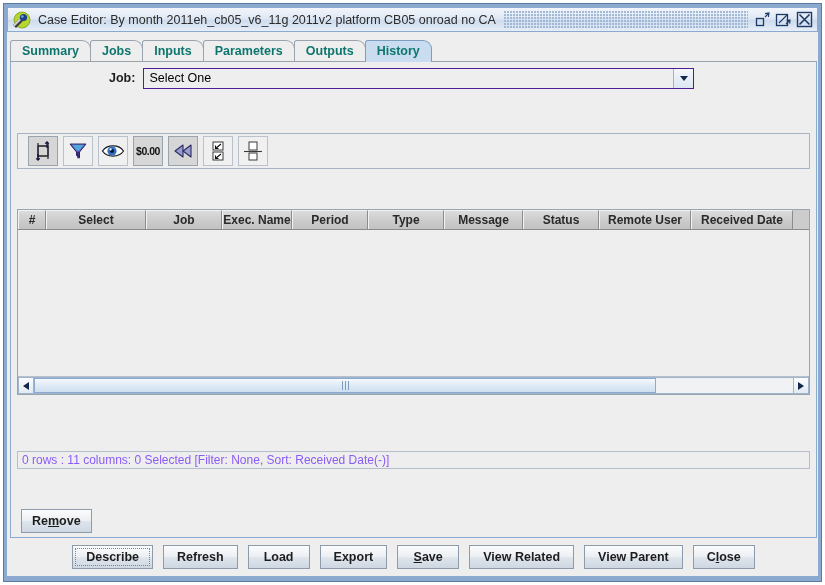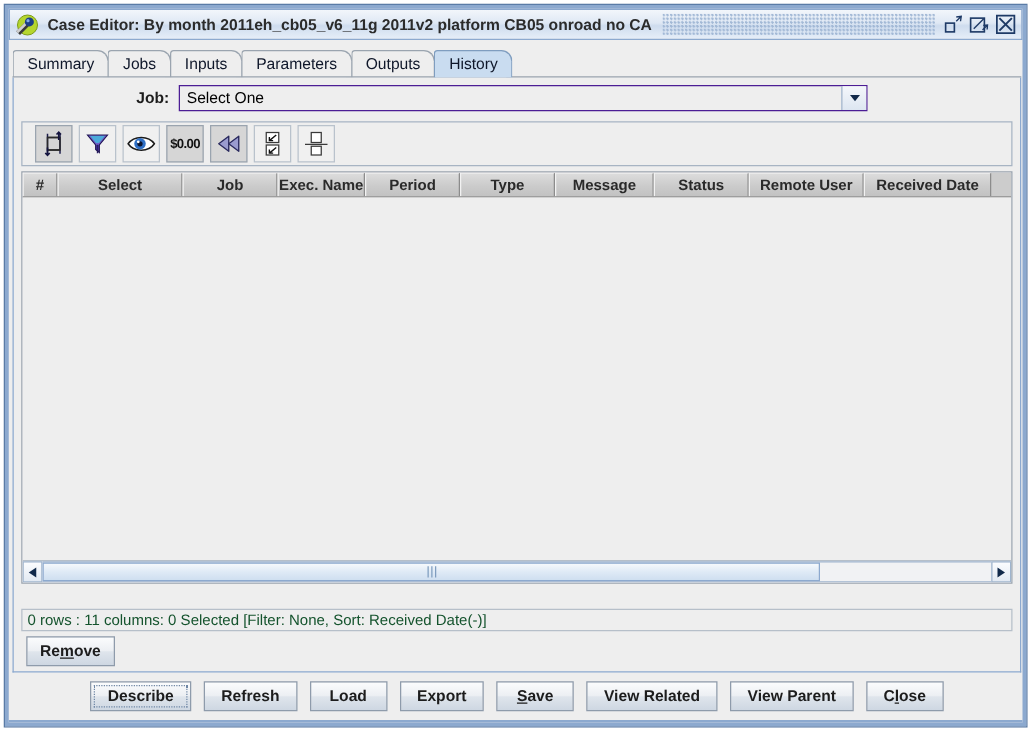--- a/index.html
+++ b/index.html
@@ -60,21 +60,21 @@
   }
   #app-icon {
     width: 20px; height: 18px;
     margin-left: 3px;
     position: relative;
     flex: none;
   }
   #title-text {
     margin-left: 7px;
     font-size: 12.5px;
-    font-weight: bold;
+    font-weight: normal;
     color: #2b2b2b;
     white-space: nowrap;
     flex: none;
   }
   #title-filler {
     flex: 1 1 auto;
     height: 17px;
     margin: 0 6px 0 8px;
     background-image:
       radial-gradient(circle at 1px 1px, #9fb6d4 0.9px, rgba(255,255,255,0) 1.1px);
@@ -99,22 +99,22 @@
     display: flex;
     align-items: flex-end;
     flex: none;
   }
   .tab {
     height: 21px;
     line-height: 20px;
     padding: 0 11px;
     margin-right: -1px;
     font-size: 12.5px;
-    font-weight: normal;
-    color: #0f172a;
+    font-weight: bold;
+    color: #0f766e;
     background: #eeeeee;
     border: 1px solid #9aa4af;
     border-bottom: none;
     border-top-left-radius: 3px;
     border-top-right-radius: 9px;
     position: relative;
     cursor: default;
     white-space: nowrap;
   }
   .tab.selected {
@@ -136,20 +136,21 @@
   #content {
     margin: 0 4px 0 6px;
     border: 1px solid #8ca9cf;
     border-top: none;
     background: #eeeeee;
     flex: 1 1 auto;
     display: flex;
     flex-direction: column;
     position: relative;
     box-sizing: border-box;
+    gap: 36px;
   }
 
   
   #job-row {
     height: 32px;
     display: flex;
     align-items: center;
     flex: none;
     padding-left: 98px;
     padding-right: 122px;
@@ -328,21 +329,21 @@
     background: #7f9dbf;
   }
 
   
   #status-line {
     margin: 20px 6px 0 6px;
     height: 18px;
     line-height: 17px;
     padding-left: 4px;
     font-size: 12px;
-    color: #14532d;
+    color: #8b5cf6;
     background: #eeeeee;
     border: 1px solid #b6bfc9;
     flex: none;
     white-space: nowrap;
     overflow: hidden;
     box-sizing: border-box;
   }
 
   
   #remove-row {

